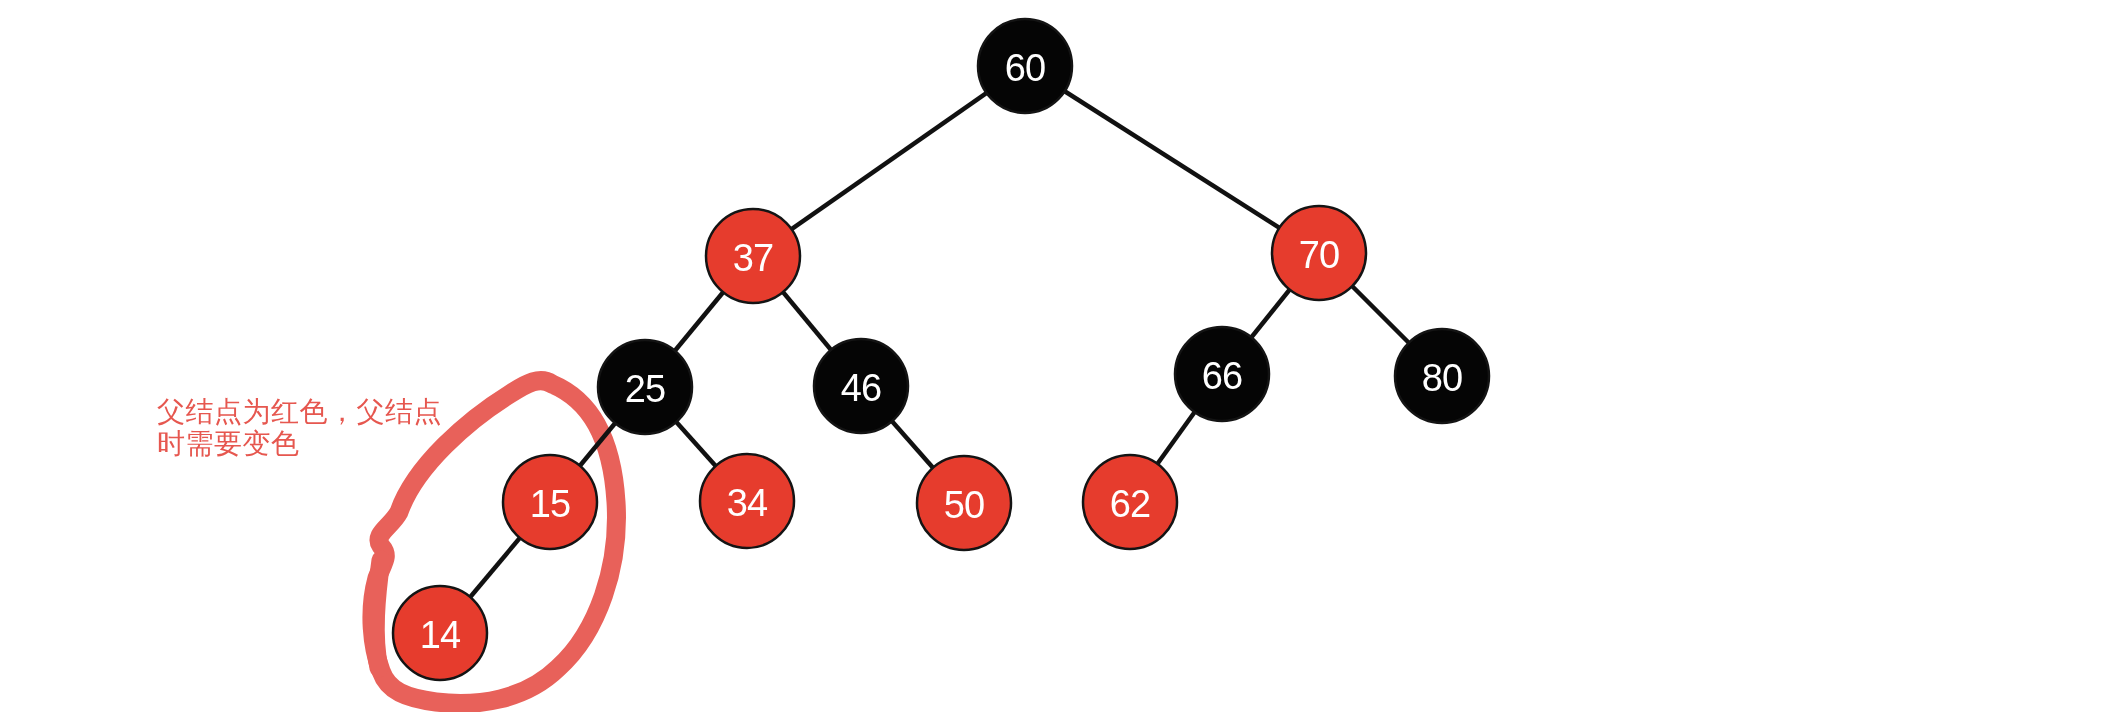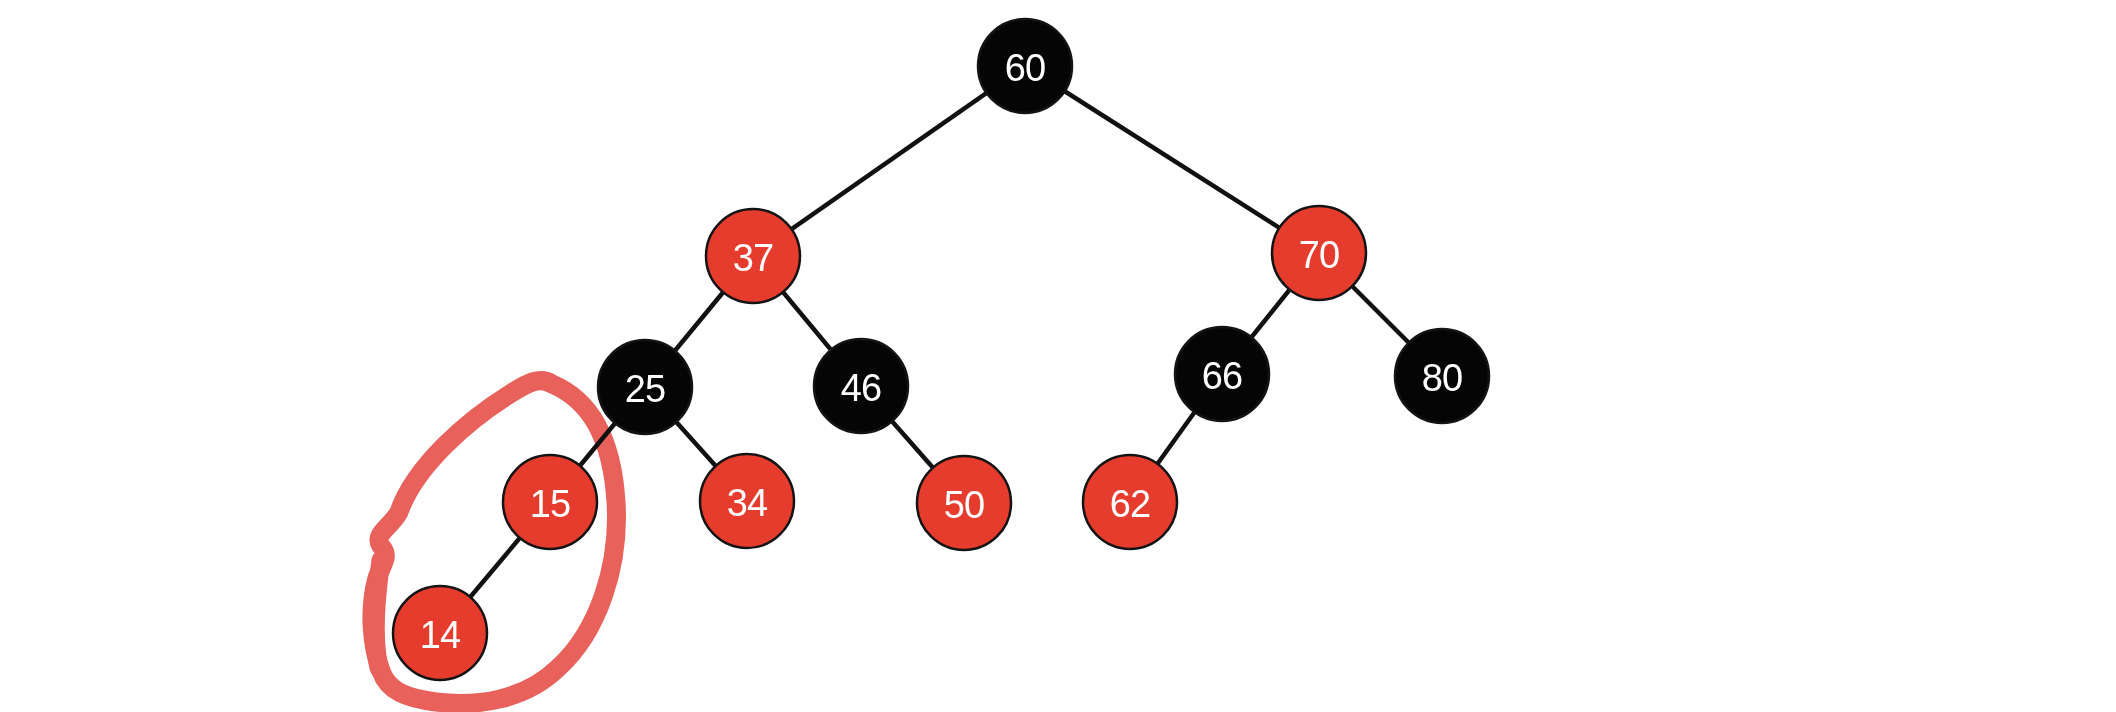--- a/index.html
+++ b/index.html
@@ -79,14 +79,16 @@
       <circle cx="747" cy="501" r="47" fill="#e63c2d" stroke="#141414" stroke-width="2.5"></circle>
       <text x="747" y="503" class="node-label" fill="#ffffff">34</text>
       <circle cx="964" cy="503" r="47" fill="#e63c2d" stroke="#141414" stroke-width="2.5"></circle>
       <text x="964" y="505" class="node-label" fill="#ffffff">50</text>
       <circle cx="1130" cy="502" r="47" fill="#e63c2d" stroke="#141414" stroke-width="2.5"></circle>
       <text x="1130" y="504" class="node-label" fill="#ffffff">62</text>
       <circle cx="440" cy="633" r="47" fill="#e63c2d" stroke="#141414" stroke-width="2.5"></circle>
       <text x="440" y="635" class="node-label" fill="#ffffff">14</text>
     </svg>
   <div class="annotation" style="color: rgb(230, 87, 79);">
+    <div>父结点为红色，父结点</div>
+    <div>时需要变色</div>
   </div>
 </div>
 
 </body></html>

